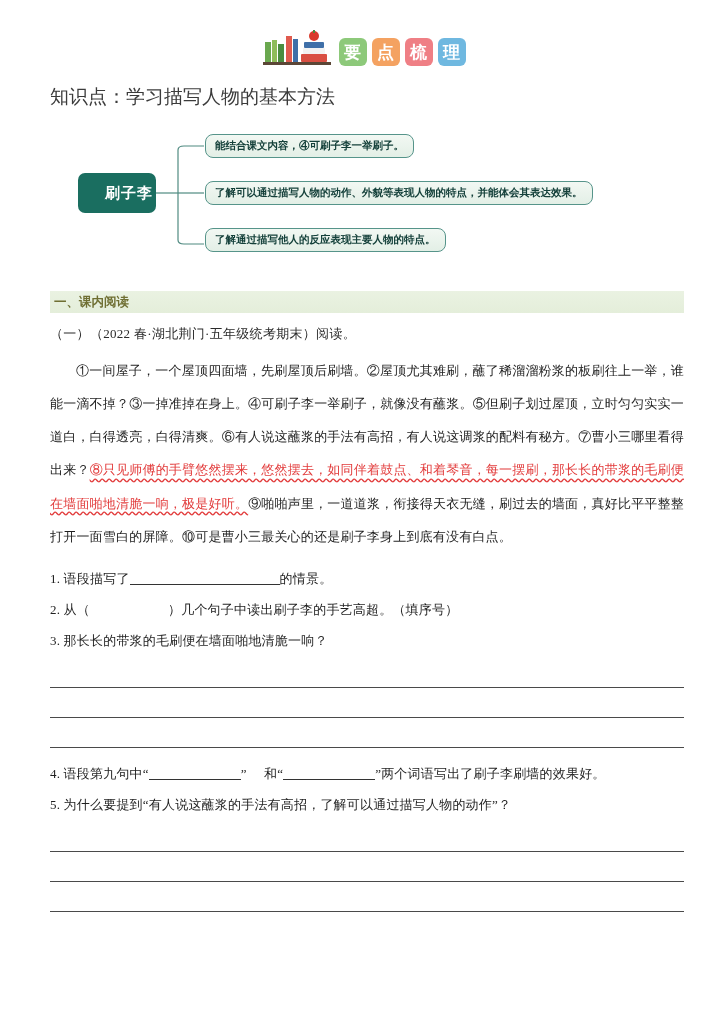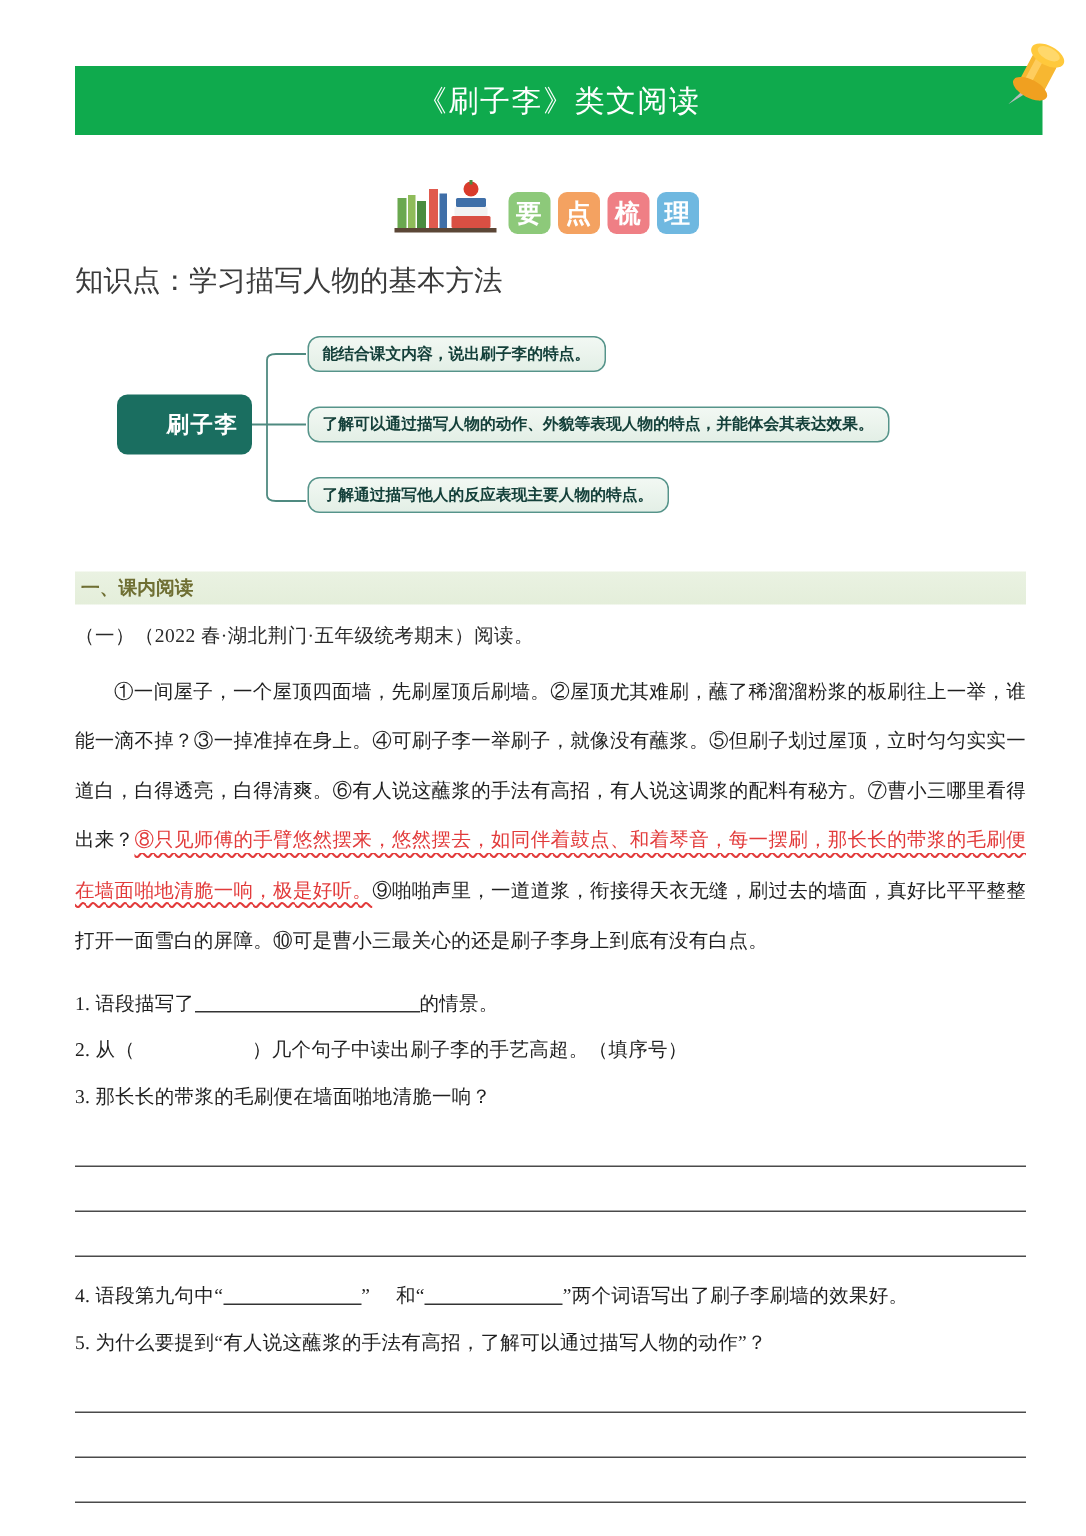--- a/index.html
+++ b/index.html
@@ -80,21 +80,21 @@
   .mindmap {
     position: relative;
     margin: 18px 0 0 50px;
     width: 624px;
     height: 135px;
   }
   .mm-root {
     position: absolute;
     left: 28px;
     top: 45px;
-    width: 90px;
+    width: 78px;
     height: 40px;
     background: #1a6e60;
     border-radius: 7px;
     color: #fff;
     font-size: 15px;
     font-weight: bold;
     display: flex; align-items: center; justify-content: center;
     font-family: "Liberation Sans", sans-serif;
     letter-spacing: 1px;
     padding-left: 24px;
@@ -177,35 +177,20 @@
   .ans-line {
     border-bottom: 1.4px solid #4a4a4a;
     height: 30px;
   }
 </style>
 </head>
 <body>
 
 <div class="page">
 
-  <div class="banner-wrap">
-    <div class="banner">
-      <span class="banner-title">《刷子李》类文阅读</span>
-    </div>
-    <svg class="pin" viewBox="0 0 62 62">
-      <g transform="rotate(28 31 31)">
-        <path d="M29 36 L23 54 L31 40 Z" fill="#b9bcbe"></path>
-        <rect x="22" y="14" width="18" height="24" rx="4" fill="#f7b731"></rect>
-        <rect x="25" y="16" width="5" height="20" rx="2.5" fill="#ffd166" opacity="0.85"></rect>
-        <ellipse cx="31" cy="13" rx="12" ry="6.5" fill="#ffc93c"></ellipse>
-        <ellipse cx="31" cy="11.5" rx="8" ry="4" fill="#ffd86b"></ellipse>
-        <ellipse cx="31" cy="38" rx="12.5" ry="6" fill="#f0a020"></ellipse>
-      </g>
-    </svg>
-  </div>
 
   <div class="badge-row">
     <svg class="books-icon" viewBox="0 0 76 40">
       <rect x="4" y="34" width="68" height="3" fill="#5b4636"></rect>
       <rect x="6" y="14" width="6" height="20" fill="#6aa84f"></rect>
       <rect x="13" y="12" width="5" height="22" fill="#8fbc5a"></rect>
       <rect x="19" y="16" width="6" height="18" fill="#4a8c3f"></rect>
       <rect x="27" y="8" width="6" height="26" fill="#e05a4e"></rect>
       <rect x="34" y="11" width="5" height="23" fill="#3f6fa8"></rect>
       <rect x="42" y="26" width="26" height="8" rx="1" fill="#d94f43"></rect>
@@ -226,21 +211,21 @@
 
   <div class="mindmap">
     <svg class="mm-svg" width="624" height="135">
       <path d="M106 65 H128" stroke="#4f8a80" stroke-width="1.2" fill="none"></path>
       <path d="M128 22 V112" stroke="#4f8a80" stroke-width="1.2" fill="none"></path>
       <path d="M128 22 Q128 18 134 18 H154" stroke="#4f8a80" stroke-width="1.2" fill="none"></path>
       <path d="M128 65 H154" stroke="#4f8a80" stroke-width="1.2" fill="none"></path>
       <path d="M128 112 Q128 116 134 116 H154" stroke="#4f8a80" stroke-width="1.2" fill="none"></path>
     </svg>
     <div class="mm-root">刷子李</div>
-    <div class="mm-node n1">能结合课文内容，说出刷子李的特点。</div>
+    <div class="mm-node n1">能结合课文内容，④可刷子李一举刷子。</div>
     <div class="mm-node n2">了解可以通过描写人物的动作、外貌等表现人物的特点，并能体会其表达效果。</div>
     <div class="mm-node n3">了解通过描写他人的反应表现主要人物的特点。</div>
   </div>
 
   <div class="sec-head">一、课内阅读</div>
 
   <div class="content">
 
     <div class="src-line">（一）（2022 春·湖北荆门·五年级统考期末）阅读。</div>
 

